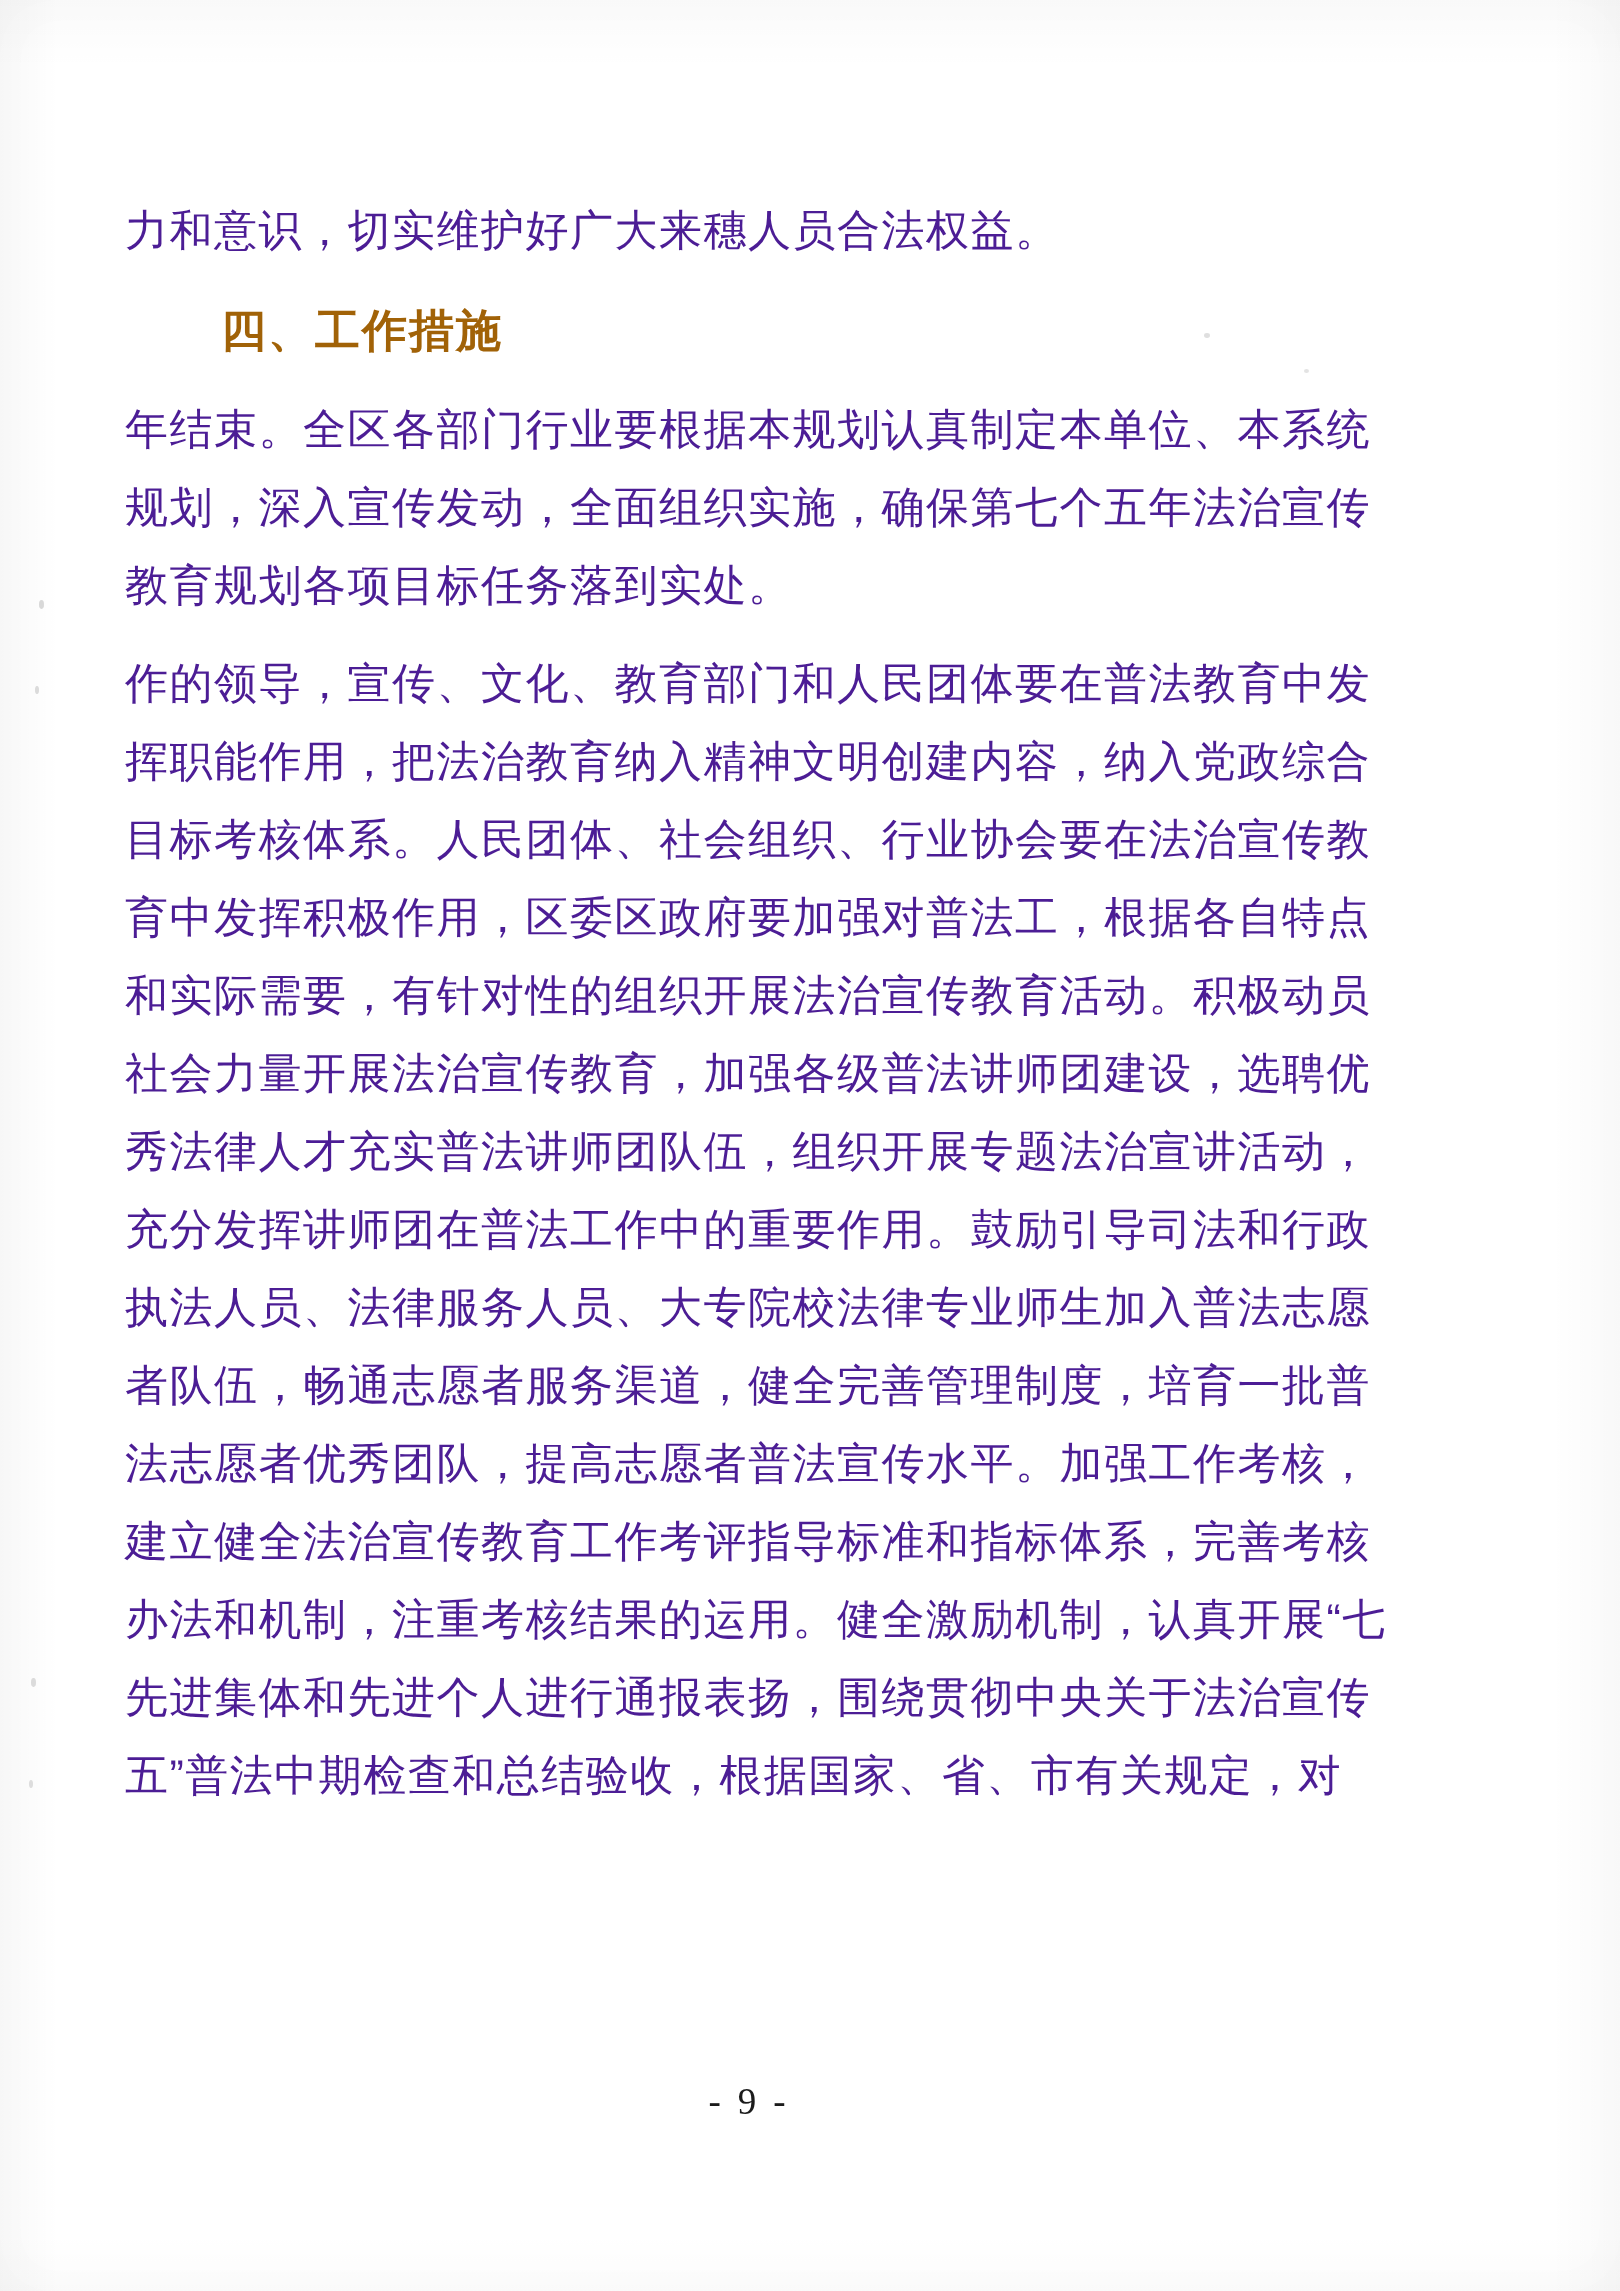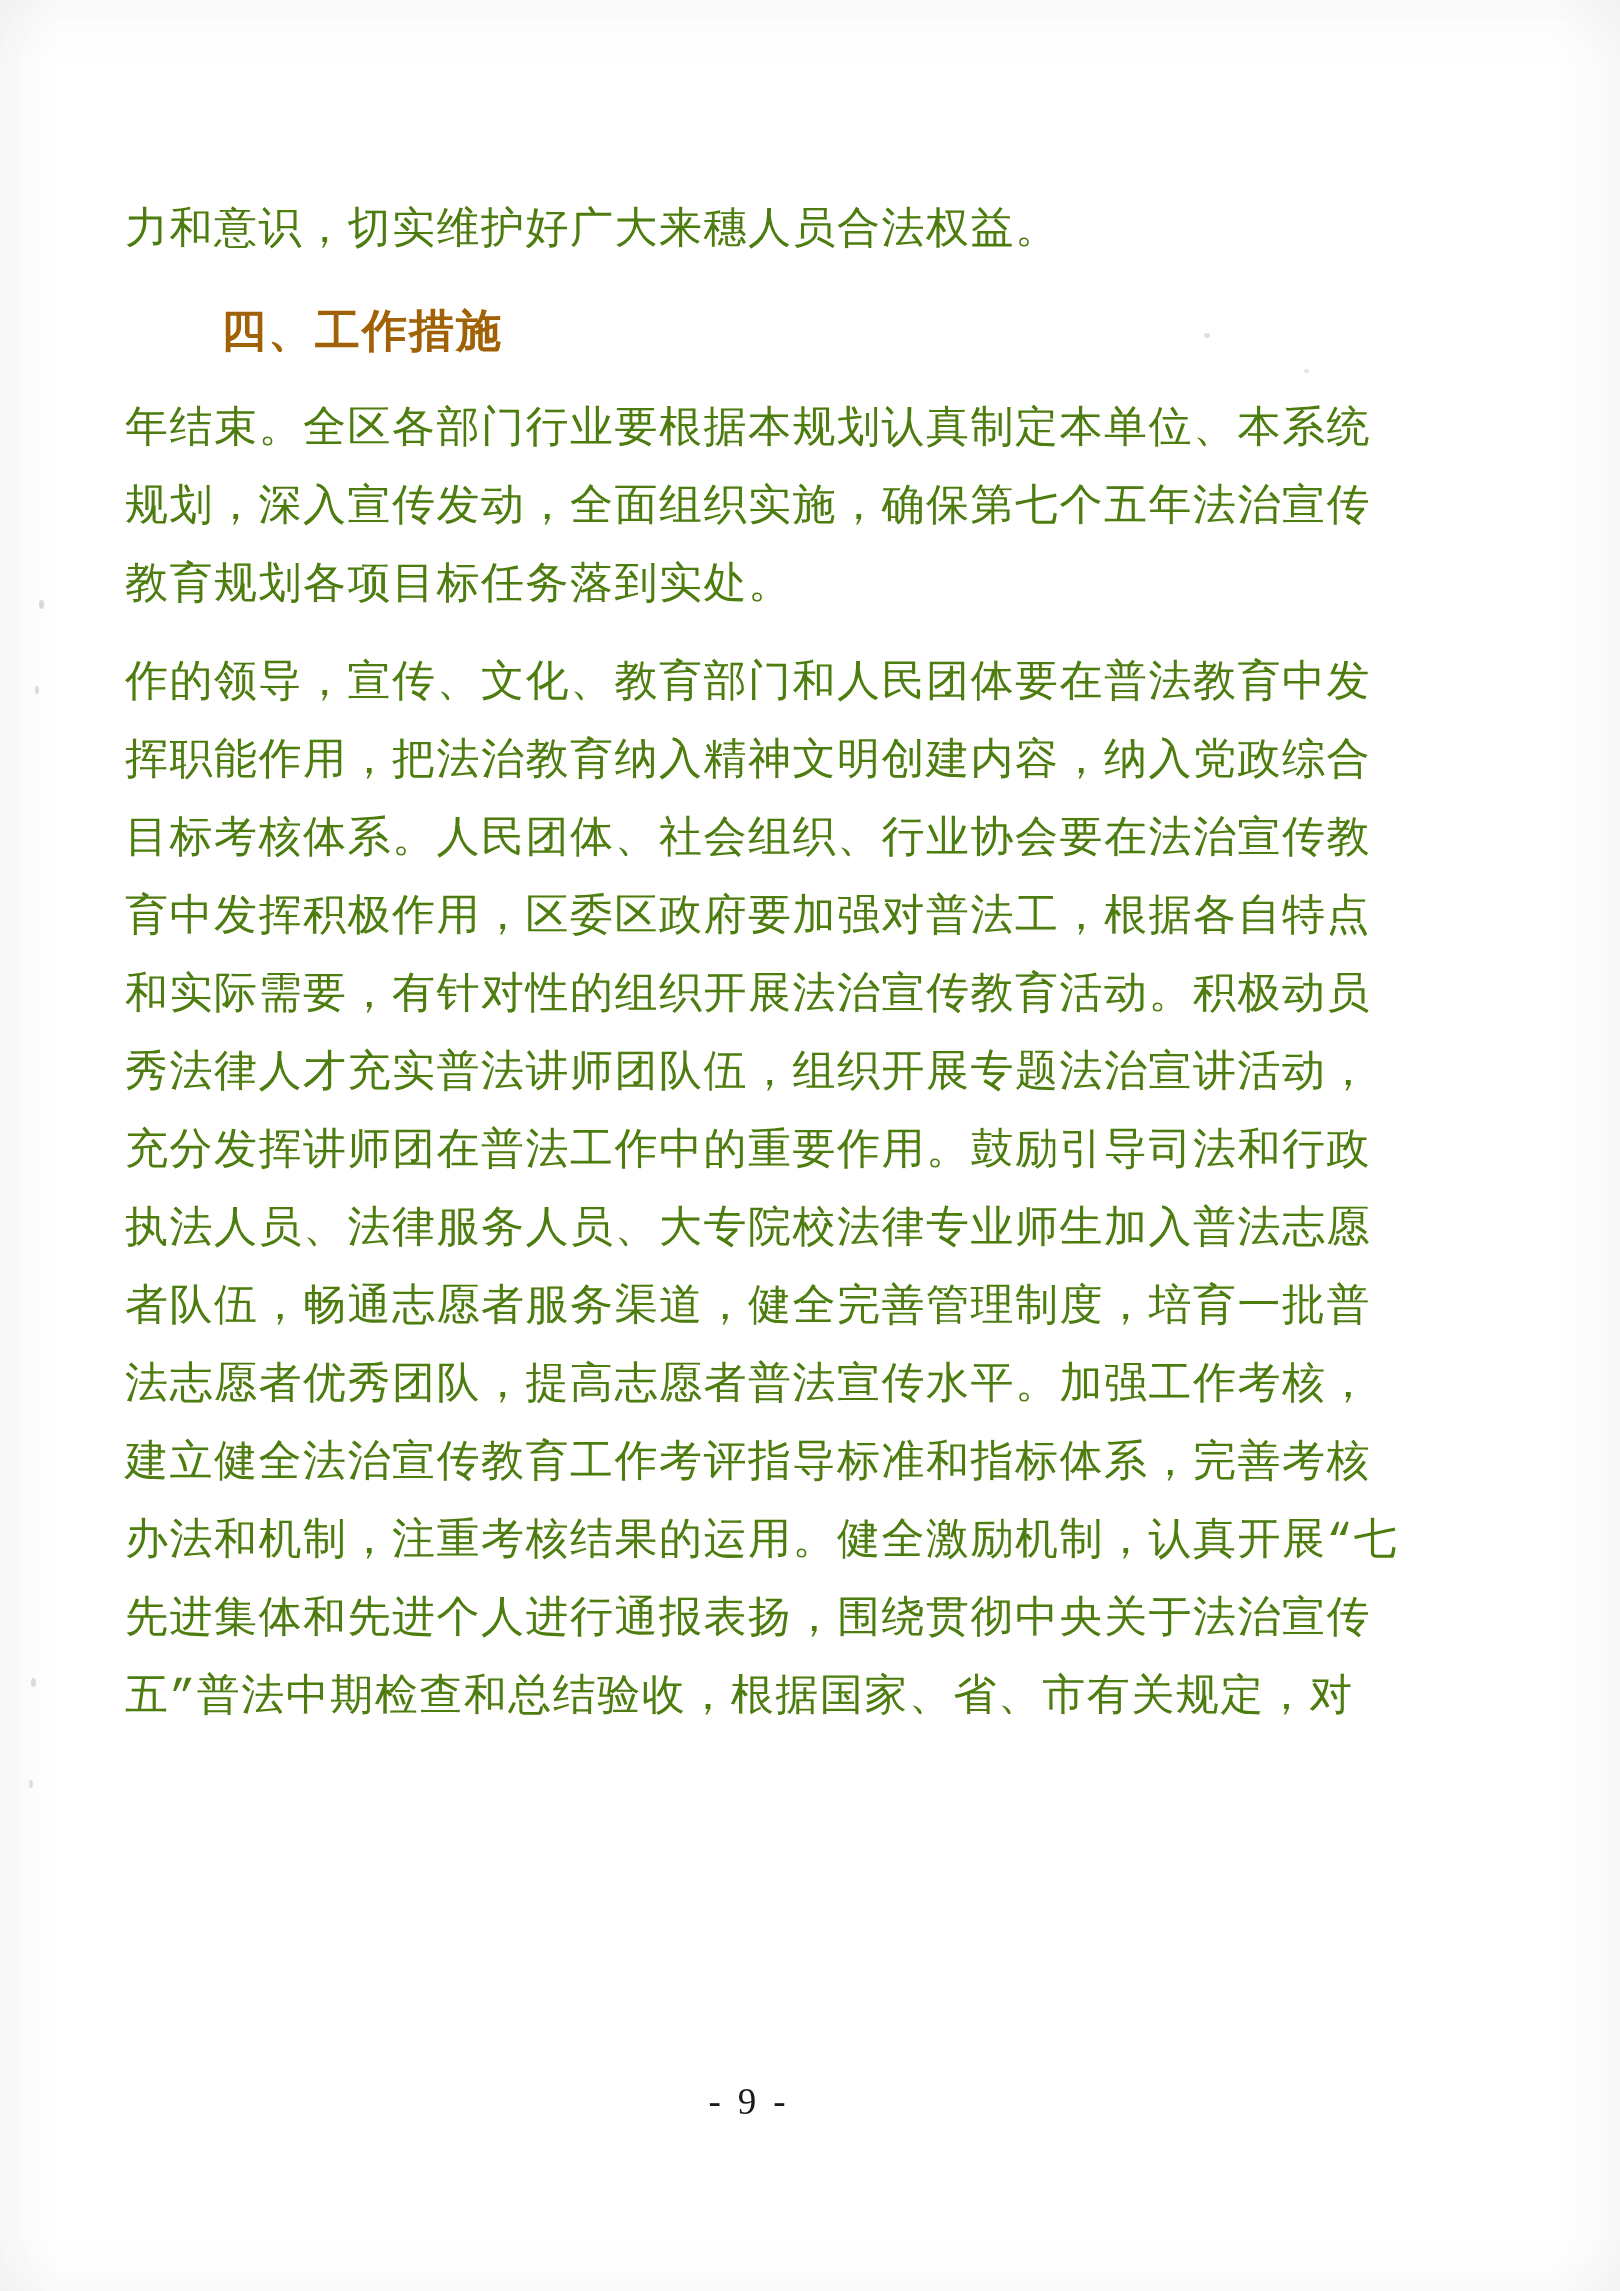--- a/index.html
+++ b/index.html
@@ -37,25 +37,25 @@
   }
 
   
   .body-line,
   .heading {
     color: #141414;
     white-space: pre;
   }
 
   .body-line {
-    font-family: Liberation Mono, monospace;
+    font-family: Liberation Sans, sans-serif;
     font-size: 43px;
     line-height: 78px;
     letter-spacing: 1.5px;
-    color: #4d7c0f;
+    color: #4c1d95;
     text-rendering: geometricPrecision;
   }
 
   .heading {
     font-family: "DejaVu Sans", "Liberation Sans", sans-serif;
     font-weight: 700;
     font-size: 45px;
     line-height: 94px;
     letter-spacing: 2px;
     color: #a16207;
@@ -121,20 +121,21 @@
     </div>
 
     <div class="spacer-md"></div>
 
     <div>
       <div class="body-line">作的领导，宣传、文化、教育部门和人民团体要在普法教育中发</div>
       <div class="body-line">挥职能作用，把法治教育纳入精神文明创建内容，纳入党政综合</div>
       <div class="body-line">目标考核体系。人民团体、社会组织、行业协会要在法治宣传教</div>
       <div class="body-line">育中发挥积极作用，区委区政府要加强对普法工，根据各自特点</div>
       <div class="body-line">和实际需要，有针对性的组织开展法治宣传教育活动。积极动员</div>
+      <div class="body-line">社会力量开展法治宣传教育，加强各级普法讲师团建设，选聘优</div>
       <div class="body-line">秀法律人才充实普法讲师团队伍，组织开展专题法治宣讲活动，</div>
       <div class="body-line">充分发挥讲师团在普法工作中的重要作用。鼓励引导司法和行政</div>
       <div class="body-line">执法人员、法律服务人员、大专院校法律专业师生加入普法志愿</div>
       <div class="body-line">者队伍，畅通志愿者服务渠道，健全完善管理制度，培育一批普</div>
       <div class="body-line">法志愿者优秀团队，提高志愿者普法宣传水平。加强工作考核，</div>
       <div class="body-line">建立健全法治宣传教育工作考评指导标准和指标体系，完善考核</div>
       <div class="body-line">办法和机制，注重考核结果的运用。健全激励机制，认真开展“七</div>
       <div class="body-line">先进集体和先进个人进行通报表扬，围绕贯彻中央关于法治宣传</div>
       <div class="body-line">五”普法中期检查和总结验收，根据国家、省、市有关规定，对</div>
     </div>

